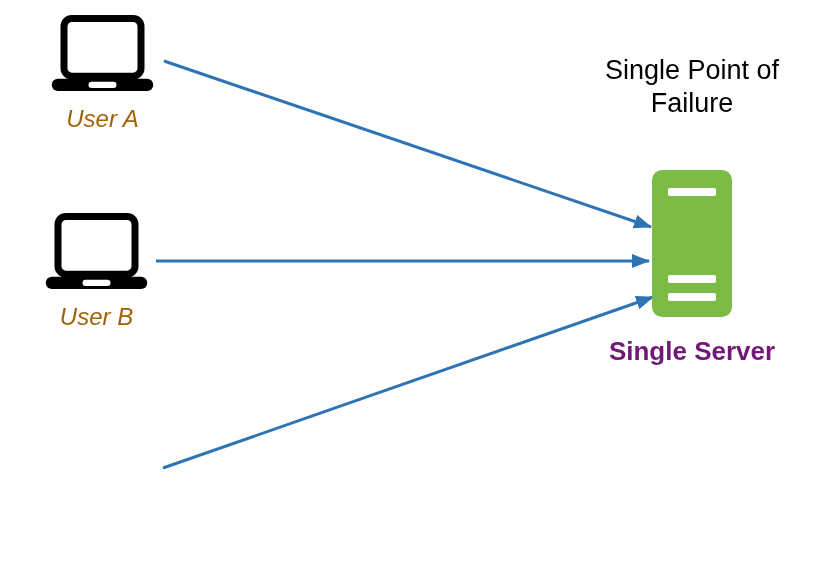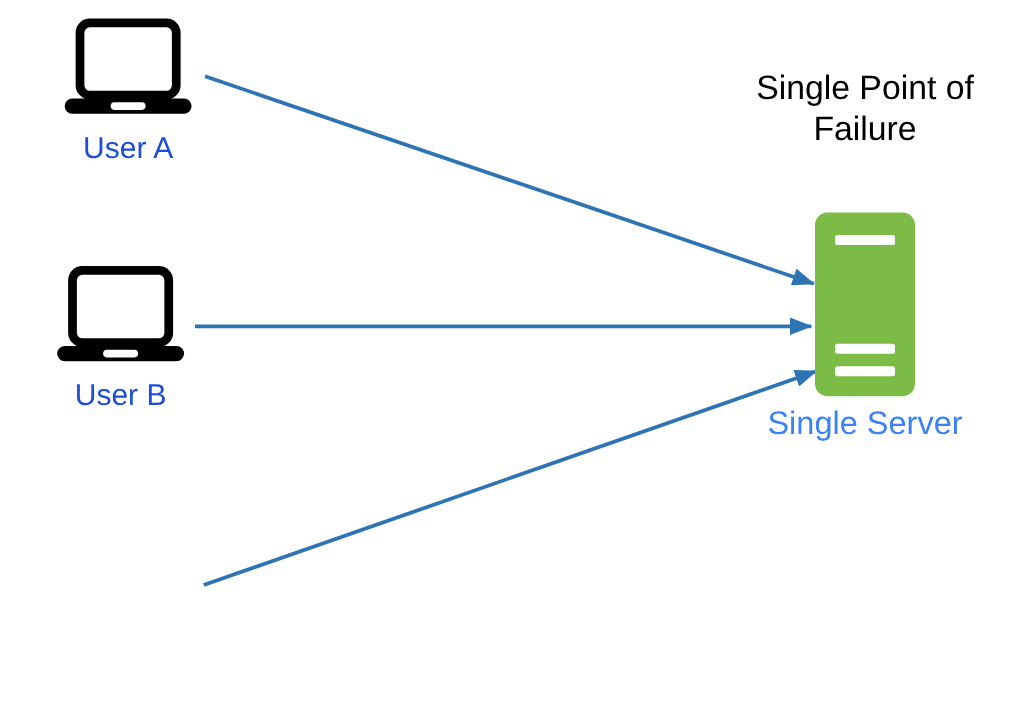--- a/index.html
+++ b/index.html
@@ -28,22 +28,23 @@
     text-align: center;
   }
   .user-node .laptop {
     display: block;
     width: 105px;
     height: 84px;
   }
   .user-label {
     margin-top: 7px;
     font-size: 24px;
-    color: #1d4ed8;
+    color: #a16207;
     white-space: nowrap;
+    font-style: italic;
   }
   .server-shape {
     position: absolute;
     left: 652px;
     top: 170px;
     width: 80px;
     height: 147px;
     background: #7CBB45;
     border-radius: 10px;
   }
@@ -65,26 +66,27 @@
     width: 270px;
     text-align: center;
     font-size: 27px;
     line-height: 33px;
     color: #000000;
     white-space: pre-line;
   }
   .server-label {
     position: absolute;
     left: 582px;
-    top: 323px;
+    top: 336px;
     width: 220px;
     text-align: center;
     font-size: 26px;
-    color: #3b82f6;
+    color: #701a75;
     white-space: nowrap;
+    font-weight: bold;
   }
   .pos-user-a { left: 50px; top: 14px; }
   .pos-user-b { left: 44px; top: 212px; text-align: center; }
   .pos-user-c { left: 50px; top: 424px; }
 </style>
 </head>
 <body>
 
 <div class="canvas">
 

